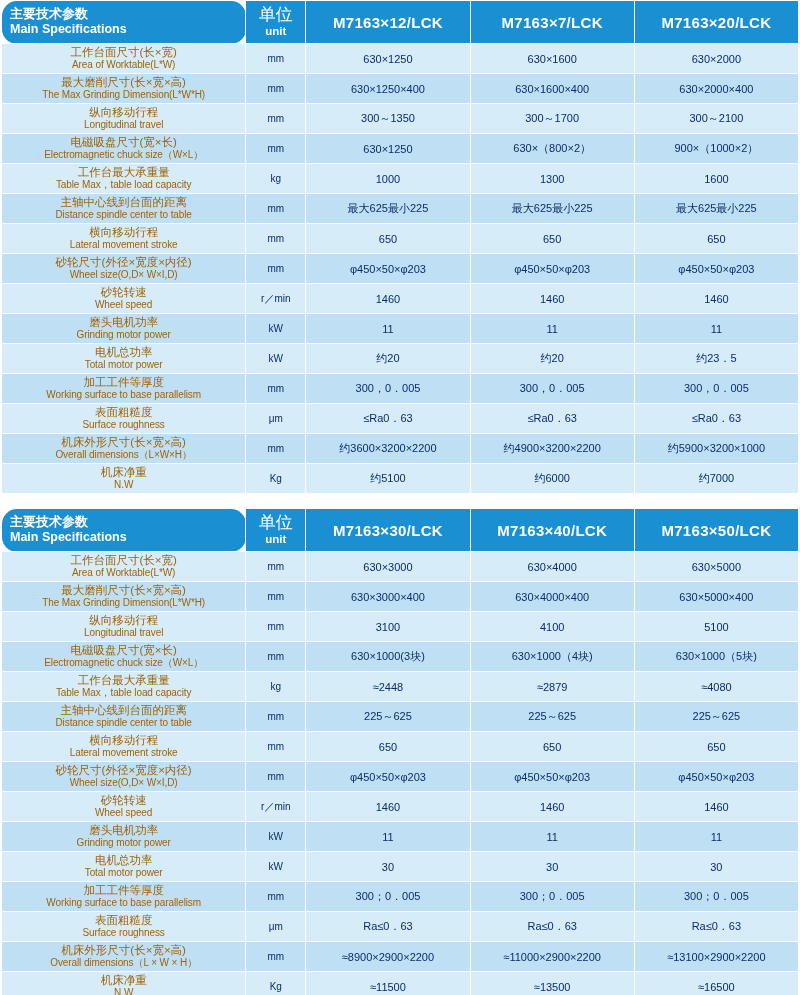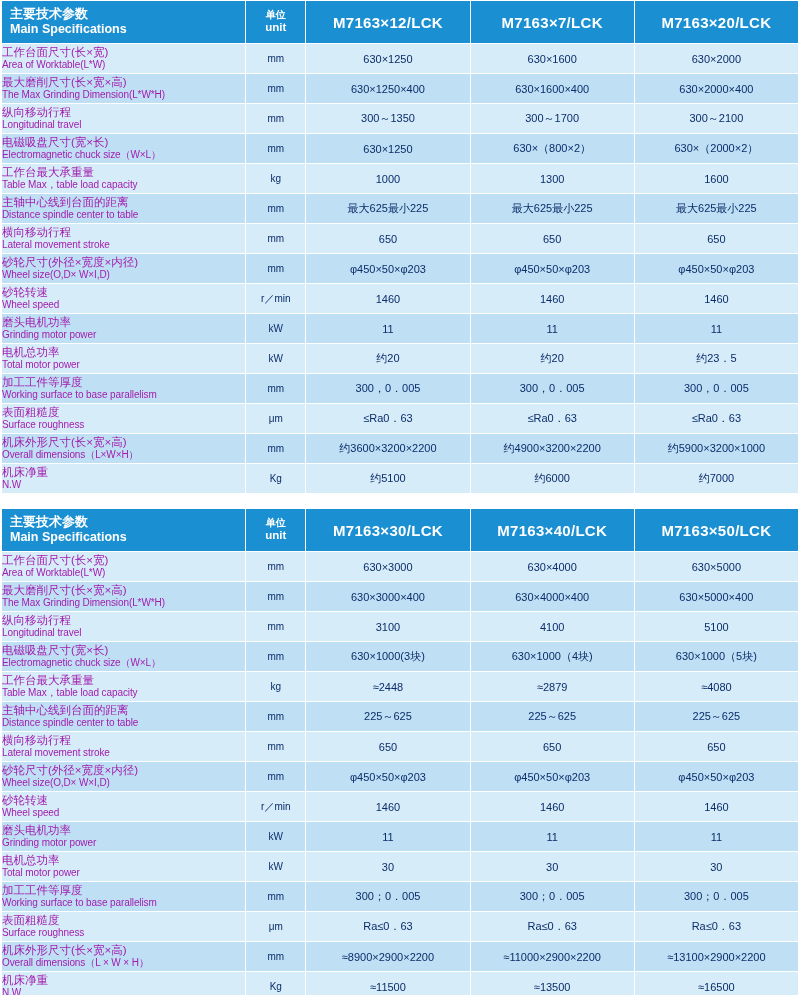--- a/index.html
+++ b/index.html
@@ -32,53 +32,55 @@
     background: #1a8fd1;
     color: #ffffff;
     height: 42px;
     font-weight: bold;
     text-align: center;
   }
   .hdr-title {
     text-align: left !important;
     padding-left: 8px !important;
     line-height: 1.25;
+    border-radius: 15px;
   }
   .hdr-title .cn {
     font-size: 13px;
     display: block;
     font-weight: bold;
   }
   .hdr-title .en {
     font-size: 12.5px;
     display: block;
     font-weight: bold;
   }
   .hdr-unit .cn {
     display: block;
-    font-size: 10px;
-    font-weight: bold;
+    font-size: 17px;
+    font-weight: normal;
     line-height: 1.2;
   }
   .hdr-unit .en {
     display: block;
     font-size: 11.5px;
     font-weight: bold;
     line-height: 1.2;
   }
   .hdr-model {
     font-size: 15px;
     letter-spacing: 0.3px;
   }
   .row-a td { background: #d6ecf8; }
   .row-b td { background: #bfe0f4; }
   td.label {
     padding: 4px 0 4px 7px;
     line-height: 1.25;
-    color: #a21caf;
+    color: #a16207;
+    text-align: center;
   }
   td.label .cn {
     display: block;
     font-size: 11.5px;
   }
   td.label .en {
     display: block;
     font-size: 10px;
     letter-spacing: -0.1px;
   }
@@ -163,21 +165,21 @@
         <td class="val">300～2100</td>
       </tr>
       <tr class="data row-b">
         <td class="label">
           <span class="cn">电磁吸盘尺寸(宽×长)</span>
           <span class="en">Electromagnetic chuck size（W×L）</span>
         </td>
         <td class="unit">mm</td>
         <td class="val">630×1250</td>
         <td class="val">630×（800×2）</td>
-        <td class="val">630×（2000×2）</td>
+        <td class="val">900×（1000×2）</td>
       </tr>
       <tr class="data row-a">
         <td class="label">
           <span class="cn">工作台最大承重量</span>
           <span class="en">Table Max，table load capacity</span>
         </td>
         <td class="unit">kg</td>
         <td class="val">1000</td>
         <td class="val">1300</td>
         <td class="val">1600</td>

